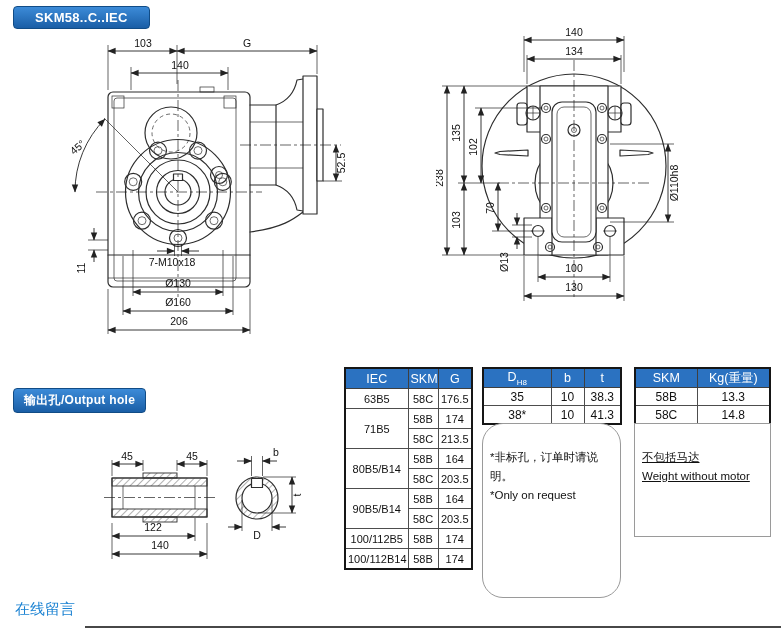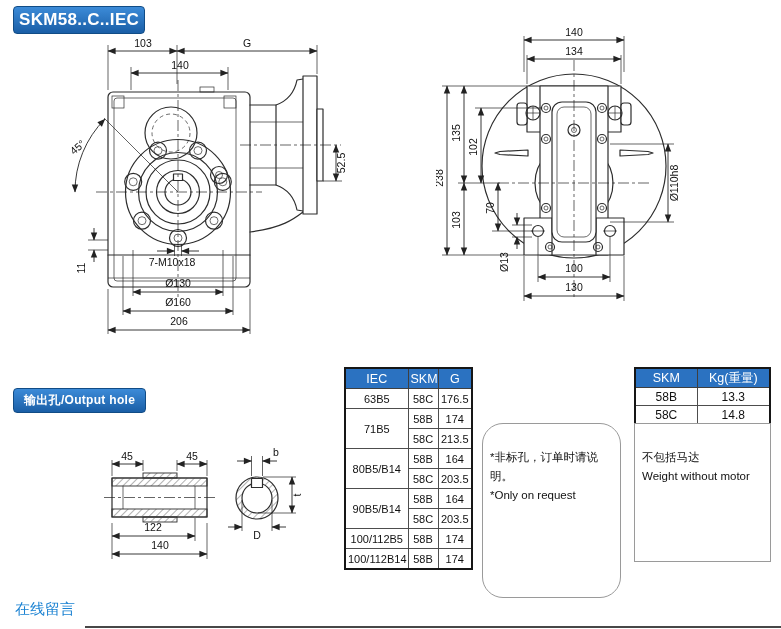--- a/index.html
+++ b/index.html
@@ -1,20 +1,20 @@
 <!DOCTYPE html>
 <html style="--header-blue: #2b72c1; --badge-blue-light: #3c8bd8; --badge-blue-dark: #1a5ea6; --badge-border: #114c86; --link-blue: #1b82d2;"><head>
 <meta charset="utf-8">
 <style>
   html,body{margin:0;padding:0;background:#fff;}
   .page{position:relative;width:781px;height:629px;background:#fff;overflow:hidden;
         font-family:"Liberation Sans",sans-serif;color:#111;}
-  .badge{position:absolute;display:inline-block;padding:3px 5px;border-radius:4px;
+  .badge{position:absolute;display:inline-block;padding:3px 21px;border-radius:4px;
          background:linear-gradient(180deg,var(--badge-blue-light),var(--badge-blue-dark));
-         border:1px solid var(--badge-border);color:#fff;font-weight:bold;font-size:17px;
+         border:1px solid var(--badge-border);color:#fff;font-weight:bold;font-size:13px;
          letter-spacing:.3px;white-space:nowrap;}
   .badge.small{font-size:12px;padding:3px 10px;}
   .drw{position:absolute;}
   .dl{stroke:#222;stroke-width:0.9;}
   .el{stroke:#222;stroke-width:0.7;}
   .cl{stroke:#222;stroke-width:0.7;stroke-dasharray:11 3 3 3;}
   .ol{fill:none;stroke:#2d2d2d;stroke-width:1.2;stroke-linejoin:round;stroke-linecap:round;}
   .ow{fill:#fff;stroke:#2d2d2d;stroke-width:1.2;stroke-linejoin:round;}
   .th{fill:none;stroke:#2d2d2d;stroke-width:0.7;}
   .dt{font-size:10.5px;fill:#111;text-anchor:middle;font-family:"Liberation Sans",sans-serif;}
@@ -339,20 +339,44 @@
       <td>174</td>
     </tr>
     <tr>
       <td>100/112B14</td>
       <td>58B</td>
       <td>174</td>
     </tr>
   </tbody>
     </table>
 
+  <table class="tbl short" style="left:482px;top:367px;width:140px;">
+    <colgroup>
+        <col style="width:68px">
+        <col style="width:33px">
+        <col style="width:37px">
+      </colgroup>
+    <tbody>
+        <tr>
+      <th><span>D</span><sub>H8</sub></th>
+      <th>b</th>
+      <th>t</th>
+    </tr>
+    <tr>
+      <td>35</td>
+      <td>10</td>
+      <td>38.3</td>
+    </tr>
+    <tr>
+      <td>38*</td>
+      <td>10</td>
+      <td>41.3</td>
+    </tr>
+  </tbody>
+    </table>
   <div class="note" style="left:482px;top:423px;width:139px;height:175px;border-radius:21px;">
     <div>*非标孔，订单时请说明。</div>
     <div>*Only on request</div>
   </div>
 
   <table class="tbl short" style="left:634px;top:367px;width:137px;">
     <colgroup>
         <col style="width:62px">
         <col style="width:73px">
       </colgroup>
@@ -364,21 +388,21 @@
     <tr>
       <td>58B</td>
       <td>13.3</td>
     </tr>
     <tr>
       <td>58C</td>
       <td>14.8</td>
     </tr>
   </tbody>
     </table>
-  <div class="note" style="left:634px;top:423px;width:137px;height:139px;">
+  <div class="note" style="left:634px;top:423px;width:137px;height:114px;text-decoration:underline;">
     <div>不包括马达</div>
     <div>Weight without motor</div>
   </div>
 
   <a class="link" style="left:15px;top:600px;">在线留言</a>
   <div class="divider" style="left:85px;top:626px;width:696px;height:2px;"></div>
 
 </div>
 
 </body></html>

